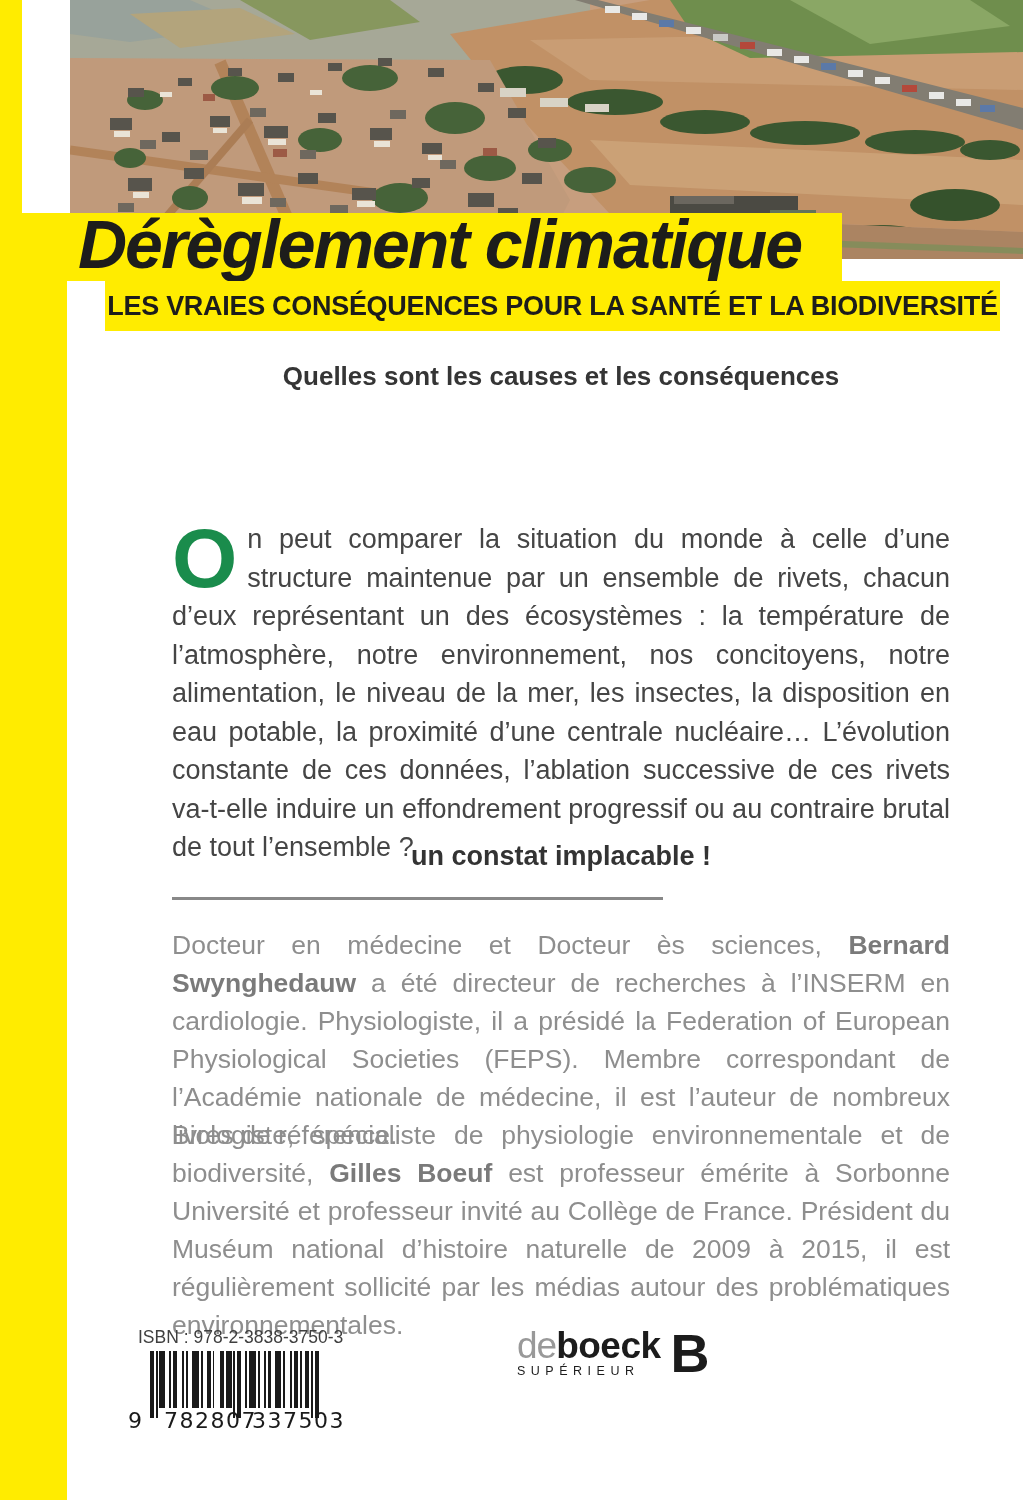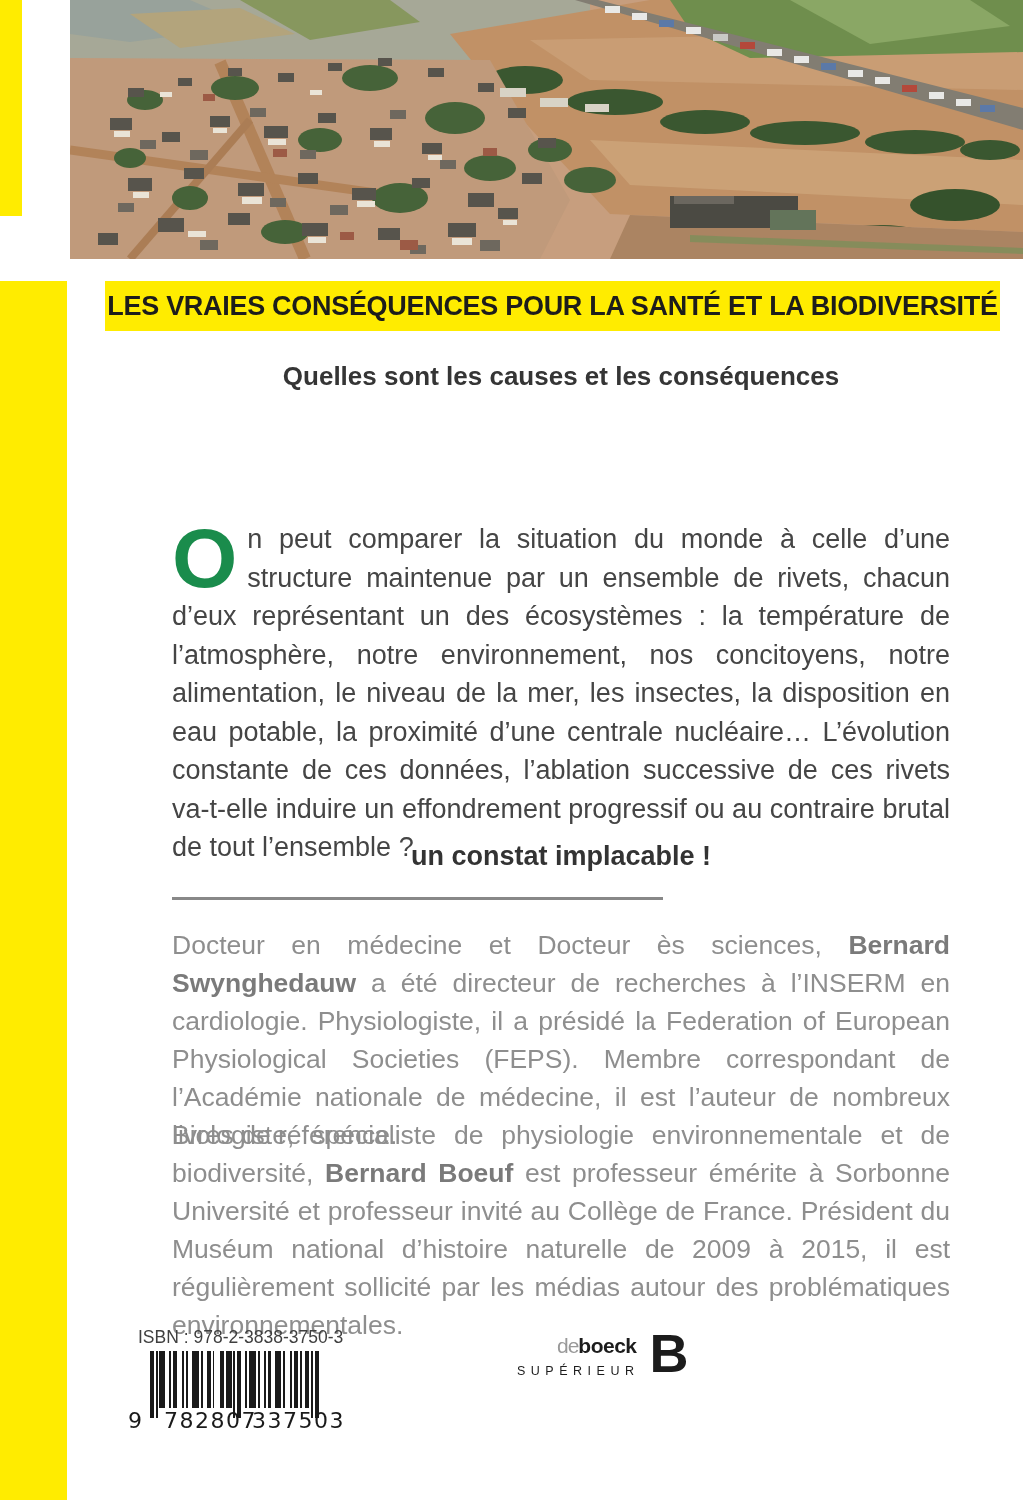--- a/index.html
+++ b/index.html
@@ -32,21 +32,21 @@
   .isbn-label{position:absolute;left:138px;top:1327px;font-size:17.5px;color:#3f3f3f;letter-spacing:0;}
   .barcode{position:absolute;left:150px;top:1351px;display:flex;align-items:flex-start;background:#ffffff;}
   .barcode .bar{background:#1a1a1a;height:57px;}
   .barcode .bar.tall{height:67px;}
   .barcode .gap{height:57px;background:transparent;}
   .bc-digit{position:absolute;top:1408px;font-size:22px;color:#1a1a1a;font-family:"DejaVu Sans", sans-serif;}
   .bc-d1{left:128px;}
   .bc-d2{left:164px;letter-spacing:1.5px;text-align:right;}
   .bc-d3{left:252px;letter-spacing:1.5px;}
   .publisher{position:absolute;left:517px;top:1331px;display:flex;align-items:flex-start;}
-  .pub-name{font-size:21px;line-height:30px;white-space:nowrap;margin-left:40px;}
+  .pub-name{font-size:37px;line-height:30px;white-space:nowrap;}
   .pub-name .de{color:#999999;font-weight:400;letter-spacing:-1px;}
   .pub-name .boeck{color:#1c1c1c;font-weight:700;letter-spacing:-0.5px;}
   .pub-sup{font-size:12.5px;letter-spacing:5.5px;color:#1c1c1c;margin-top:3px;font-weight:400;}
   .pub-mark{font-size:54px;font-weight:700;color:#1c1c1c;line-height:44px;margin-left:10px;}
   .website{position:absolute;left:401px;top:1408px;width:600px;text-align:center;font-size:27px;color:#2b2b2b;letter-spacing:0.3px;white-space:nowrap;}
   .website strong{font-weight:700;color:#1f1f1f;}
 </style>
 </head>
 <body>
 
@@ -206,20 +206,23 @@
           <rect x="413" y="148" width="14" height="8"></rect>
         <rect x="270" y="232" width="14" height="8"></rect>
       </g>
 
       <rect x="600" y="196" width="128" height="32" fill="#4b4a43"></rect>
       <rect x="604" y="196" width="60" height="8" fill="#6b675f"></rect>
       <rect x="700" y="210" width="46" height="20" fill="#63745a"></rect>
     </svg>
   </div>
 
+  <div class="title-band yellow">
+    <h1>Dérèglement climatique</h1>
+  </div>
 
   <div class="subtitle-band yellow">
     <h2>LES VRAIES CONSÉQUENCES POUR LA SANTÉ ET LA BIODIVERSITÉ</h2>
   </div>
 
   <div class="questions">
     <p>
       <span>Quelles sont les causes et les conséquences</span><br>
     </p>
   </div>
@@ -233,21 +236,21 @@
     <span>un constat implacable !</span>
   </div>
 
   <div class="divider"></div>
 
   <p class="bio bio1">
     <span>Docteur en médecine et Docteur ès sciences, </span><strong>Bernard Swynghedauw</strong><span> a été directeur de recherches à l’INSERM en cardiologie. Physiologiste, il a présidé la Federation of European Physiological Societies (FEPS). Membre correspondant de l’Académie nationale de médecine, il est l’auteur de nombreux livres de référence.</span>
   </p>
 
   <p class="bio bio2">
-    <span>Biologiste, spécialiste de physiologie environnementale et de biodiversité, </span><strong>Bernard Boeuf</strong><span> est professeur émérite à Sorbonne Université et professeur invité au Collège de France. Président du Muséum national d’histoire naturelle de 2009 à 2015, il est régulièrement sollicité par les médias autour des problématiques environnementales.</span>
+    <span>Biologiste, spécialiste de physiologie environnementale et de biodiversité, </span><strong>Gilles Boeuf</strong><span> est professeur émérite à Sorbonne Université et professeur invité au Collège de France. Président du Muséum national d’histoire naturelle de 2009 à 2015, il est régulièrement sollicité par les médias autour des problématiques environnementales.</span>
   </p>
 
   <div class="isbn-label">ISBN : 978-2-3838-3750-3</div>
   <div class="barcode" id="barcode">
       <div class="bar tall" style="width: 3.8px;"></div>
       <div class="gap" style="width: 1.9px;"></div>
       <div class="bar tall" style="width: 1.9px;"></div>
       <div class="gap" style="width: 1.9px;"></div>
       <div class="bar" style="width: 5.7px;"></div>
       <div class="gap" style="width: 3.8px;"></div>

